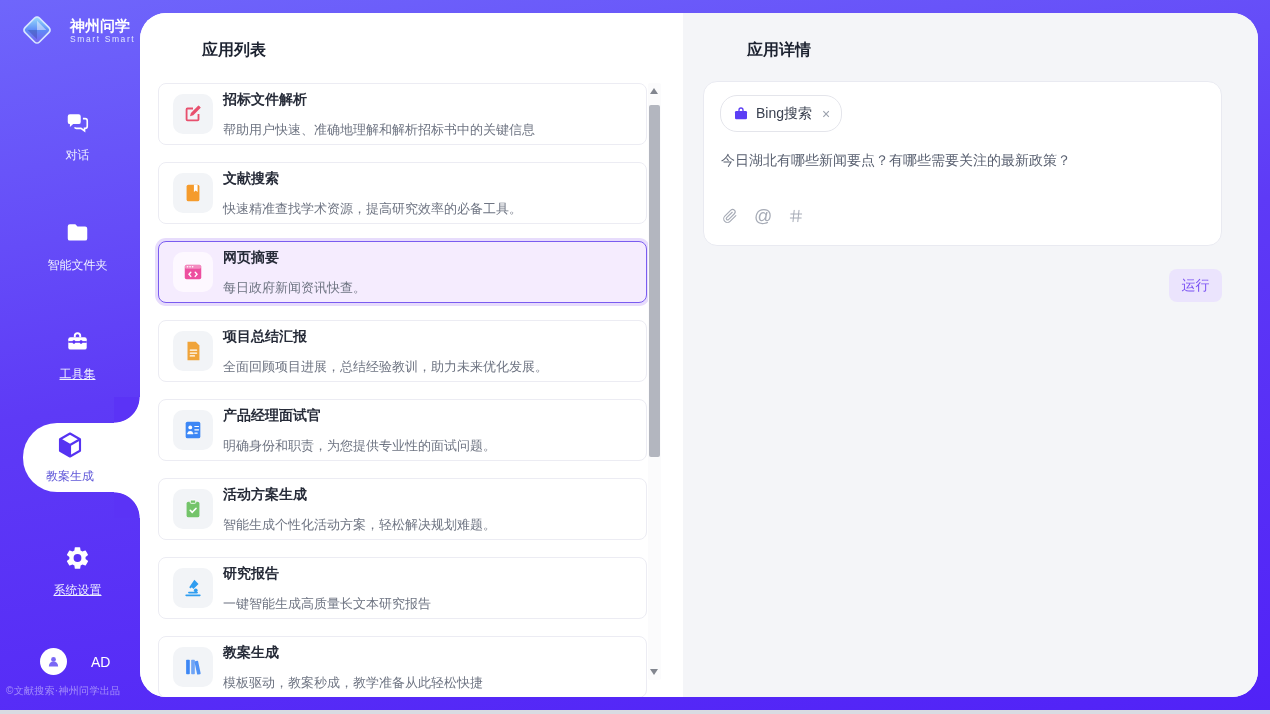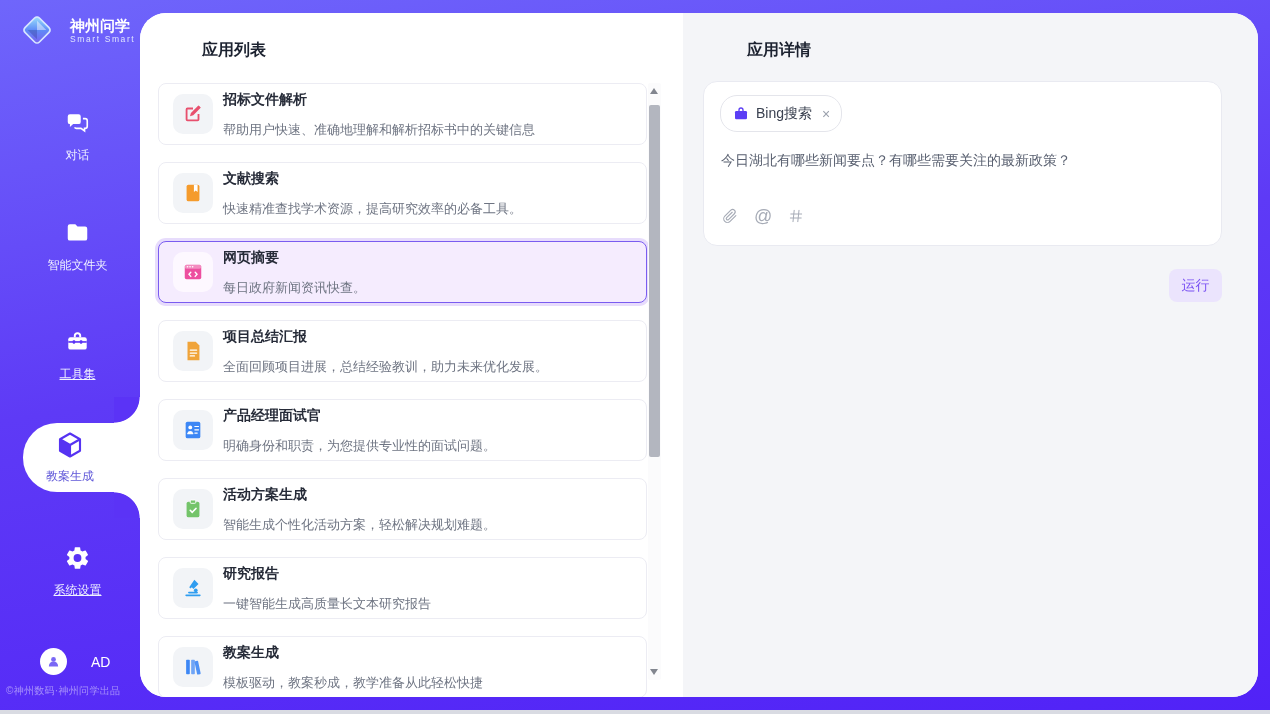--- a/index.html
+++ b/index.html
@@ -171,21 +171,21 @@
     <div class="user">
       <span class="avatar">
         <svg width="17" height="17" viewBox="0 0 24 24">
           <circle cx="12" cy="9" r="3.4" fill="#7a68f5"></circle>
           <path d="M5.5 18.5a6.5 6.5 0 0113 0v.5h-13v-.5z" fill="#7a68f5"></path>
         </svg>
       </span>
       <span class="user-name">AD</span>
     </div>
 
-    <div class="side-footer">©神州数码·神州问学出品</div>
+    <div class="side-footer">©文献搜索·神州问学出品</div>
   </aside>
 
   <main class="card">
 
     <section class="list-panel">
       <h2 class="panel-title">应用列表</h2>
 
       <div class="items">
 
         <div class="app-item">

